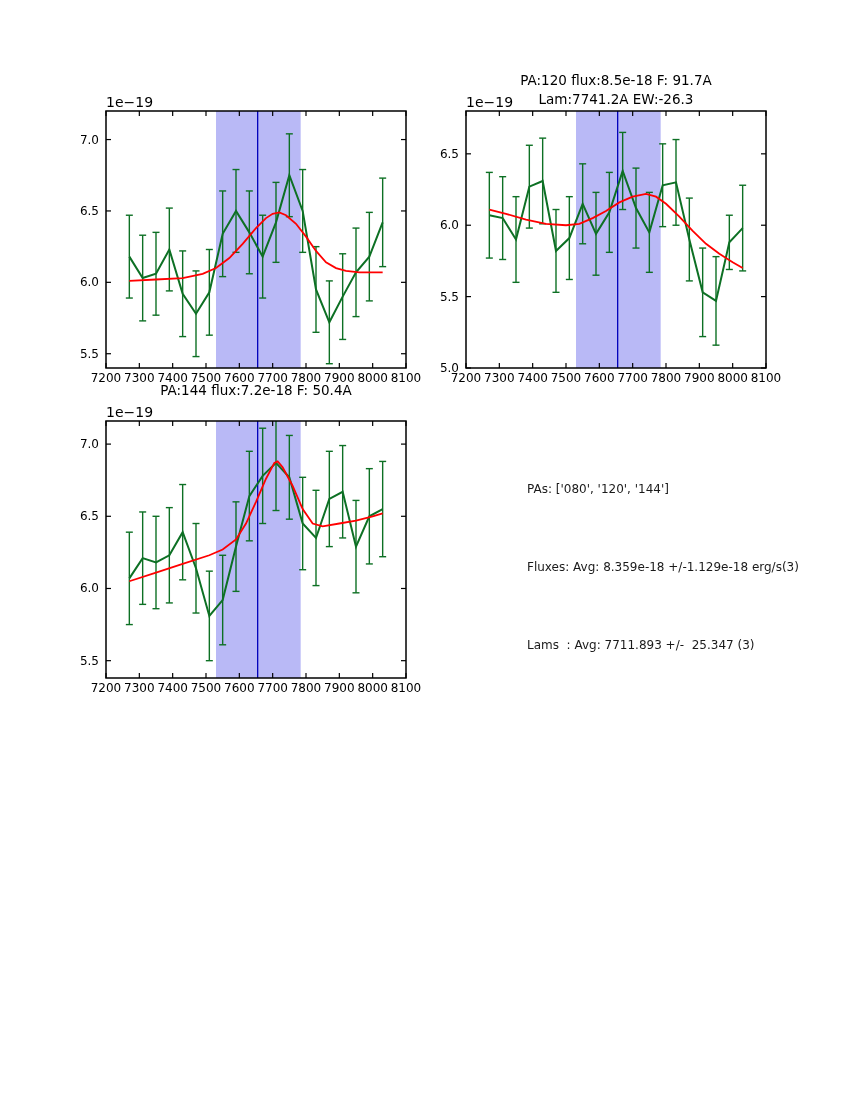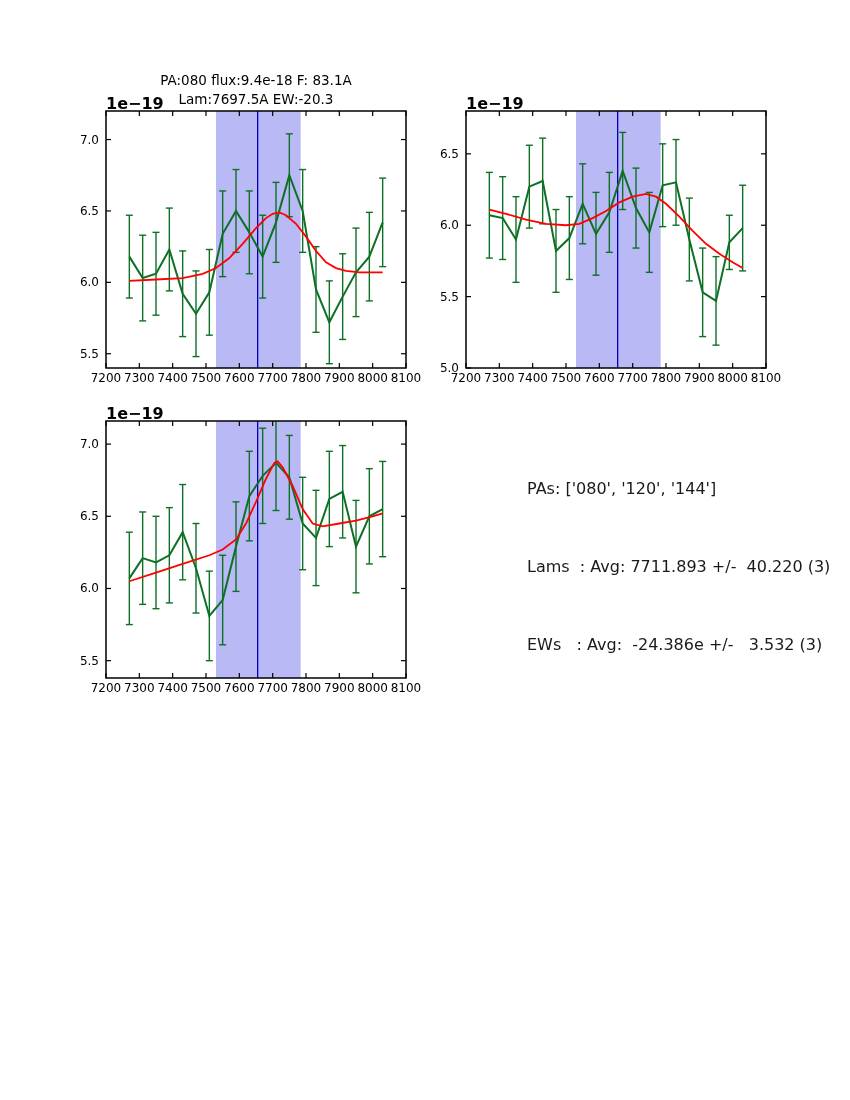--- a/index.html
+++ b/index.html
@@ -1,21 +1,21 @@
 <!DOCTYPE html>
 <html><head>
 <meta charset="utf-8">
 <style>
   html,body{margin:0;padding:0;background:#ffffff;}
   body{width:850px;height:1100px;position:relative;font-family:"DejaVu Sans",sans-serif;color:#000;}
   .figure{position:absolute;left:0;top:0;width:850px;height:1100px;background:#fff;}
   #fig-svg{position:absolute;left:0;top:0;}
   .plot-title{position:absolute;text-align:center;font-size:13.5px;line-height:19px;color:#000;}
-  .offset-label{position:absolute;font-size:16px;color:#000;font-weight:bold;}
-  .stats{position:absolute;font-size:16px;line-height:26px;white-space:pre;color:#1a1a1a;}
+  .offset-label{position:absolute;font-size:14px;color:#000;}
+  .stats{position:absolute;font-size:12px;line-height:26px;white-space:pre;color:#1a1a1a;}
 </style>
 </head>
 <body>
 
 <div class="figure">
 
   <svg id="fig-svg" width="850" height="1100">
       <g>
         <clipPath id="clip-pa080">
           <rect x="106" y="111" width="300" height="257"></rect>
@@ -371,31 +371,32 @@
           <text x="372.66666666666663" y="692" text-anchor="middle">8000</text>
           <text x="406" y="692" text-anchor="middle">8100</text>
           <text x="99" y="664.6741573033707" text-anchor="end">5.5</text>
           <text x="99" y="592.4831460674158" text-anchor="end">6.0</text>
           <text x="99" y="520.2921348314607" text-anchor="end">6.5</text>
           <text x="99" y="448.1011235955056" text-anchor="end">7.0</text>
         </g>
       </g>
     </svg>
 
-  <div class="plot-title" style="left:106px;top:71px;width:300px">
-    <div>PA:080 flux:9.4e-18 F: 83.1A</div>
-    <div>Lam:7697.5A EW:-20.3</div>
+  <div class="offset-label" style="left:106px;top:94px">1e−19</div>
+
+  <div class="plot-title" style="left:466px;top:71px;width:300px">
+    <div>PA:120 flux:8.5e-18 F: 91.7A</div>
+    <div>Lam:7741.2A EW:-26.3</div>
   </div>
-  <div class="offset-label" style="left:106px;top:94px">1e−19</div>
-
   <div class="offset-label" style="left:466px;top:94px">1e−19</div>
 
   <div class="plot-title" style="left:106px;top:381px;width:300px">
+    <div>PA:144 flux:7.2e-18 F: 50.4A</div>
   </div>
   <div class="offset-label" style="left:106px;top:404px">1e−19</div>
 
   <div class="stats" style="left:527px;top:424px">
     <div>PAs: ['080', '120', '144']</div>
-    <div>Lams  : Avg: 7711.893 +/-  40.220 (3)</div>
-    <div>EWs   : Avg:  -24.386e +/-   3.532 (3)</div>
+    <div>Fluxes: Avg: 8.359e-18 +/-1.129e-18 erg/s(3)</div>
+    <div>Lams  : Avg: 7711.893 +/-  25.347 (3)</div>
   </div>
 
 </div>
 
 </body></html>

